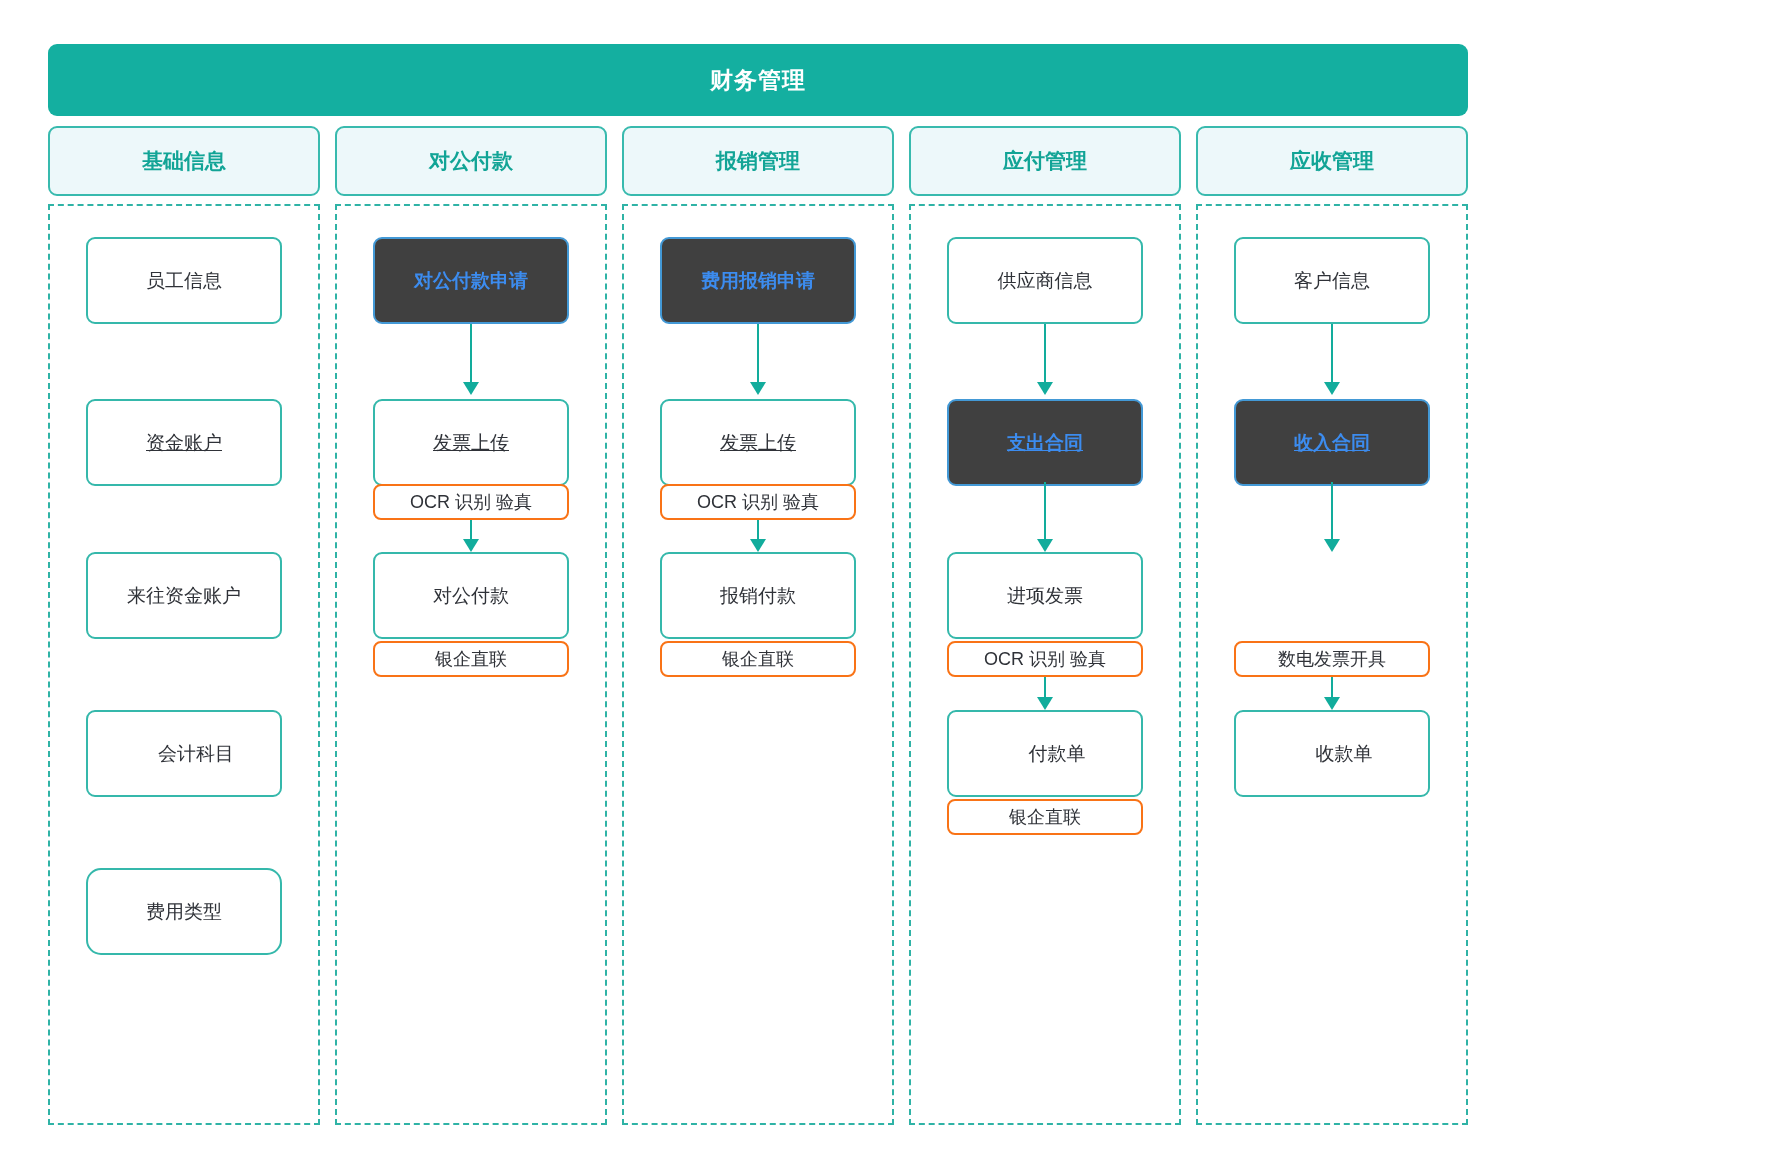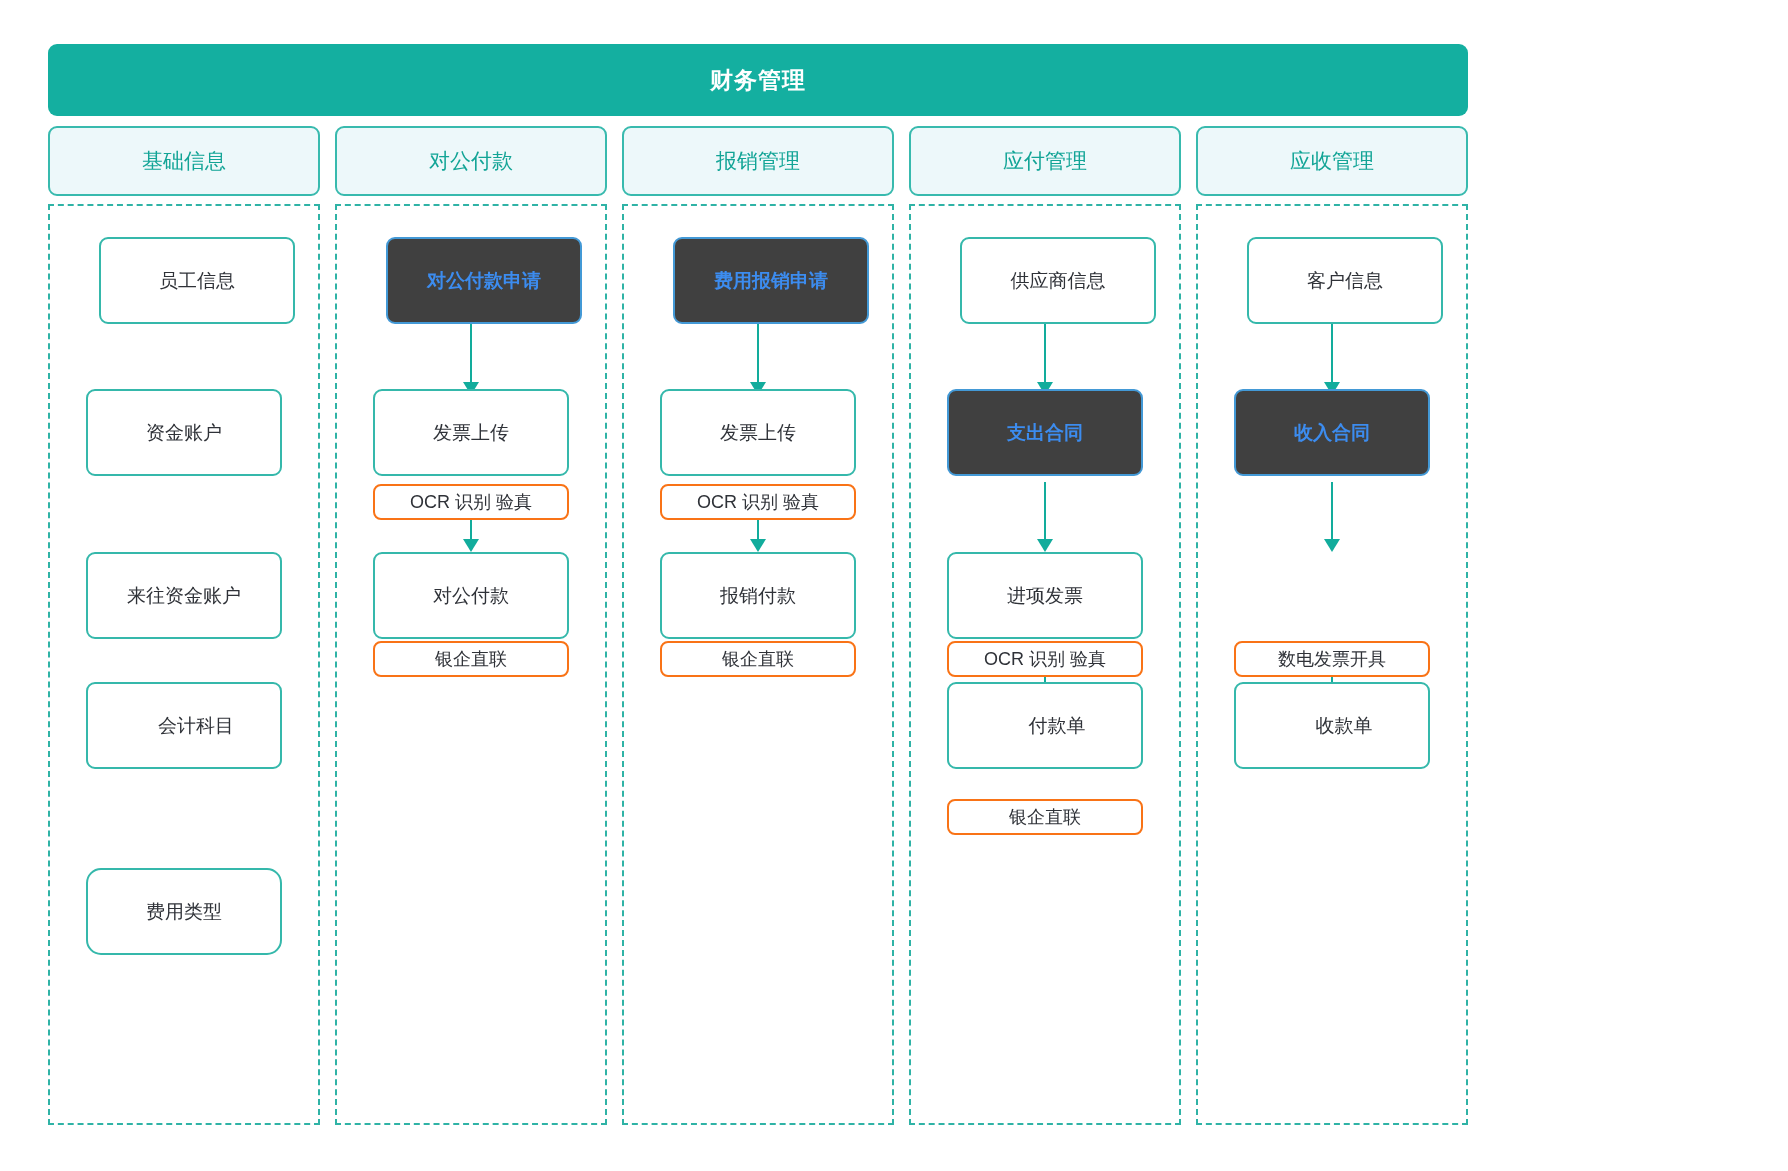--- a/index.html
+++ b/index.html
@@ -12,21 +12,21 @@
   .banner {
     height: 72px; background: #14AFA0; border-radius: 9px;
     display: flex; align-items: center; justify-content: center;
   }
   .banner-title { color: #ffffff; font-size: 23px; font-weight: 700; letter-spacing: 1px; }
   .header-row { display: flex; gap: 15px; margin-top: 10px; }
   .col-header {
     flex: 1; height: 70px; box-sizing: border-box;
     background: #EDF8FA; border: 2px solid #38BAAE; border-radius: 9px;
     display: flex; align-items: center; justify-content: center;
-    color: #12A496; font-size: 21px; font-weight: 400;
+    color: #12A496; font-size: 21px; font-weight: 700;
   }
   .columns-row { display: flex; gap: 15px; margin-top: 8px; }
   .column {
     flex: 1; height: 921px; box-sizing: border-box;
     border: 2px dashed #2FB3A6; position: relative; background: #ffffff;
   }
   .node {
     position: absolute; left: 50%; transform: translateX(-50%);
     width: 196px; height: 87px; box-sizing: border-box; border-radius: 9px;
     display: flex; align-items: center; justify-content: center;
@@ -34,22 +34,22 @@
   }
   .node.plain { background: #ffffff; border: 2px solid #35B8AB; color: #2F3238; font-weight: 500; }
   .node.highlight { background: #404040; border: 2px solid #4399D6; color: #3C8CEF; font-weight: 700; }
   .subnode {
     position: absolute; left: 50%; transform: translateX(-50%);
     width: 196px; height: 36px; box-sizing: border-box; border-radius: 8px;
     background: #ffffff; border: 2px solid #f97316; color: #2F3238;
     display: flex; align-items: center; justify-content: center;
     font-size: 18px; font-weight: 500; white-space: nowrap;
   }
-  .slot0 { top: 31px; margin-left: 13px; } .slot1 { top: 183px; } .slot2 { top: 346px; }
-  .slot3 { top: 476px; padding-left: 24px; } .slot4 { top: 662px; border-radius: 15px; }
+  .slot0 { top: 31px; } .slot1 { top: 193px; text-decoration: underline; } .slot2 { top: 346px; }
+  .slot3 { top: 504px; padding-left: 24px; } .slot4 { top: 662px; border-radius: 15px; }
   .sub1 { top: 278px; } .sub2 { top: 435px; } .sub3 { top: 593px; }
   .arrow {
     position: absolute; left: 50%; transform: translateX(-50%);
     display: flex; flex-direction: column; align-items: center;
   }
   .arrow .line { width: 2px; background: #12AC9C; flex: 1; }
   .arrow .head {
     width: 0; height: 0;
     border-left: 8px solid transparent; border-right: 8px solid transparent;
     border-top: 13px solid #12AC9C;

